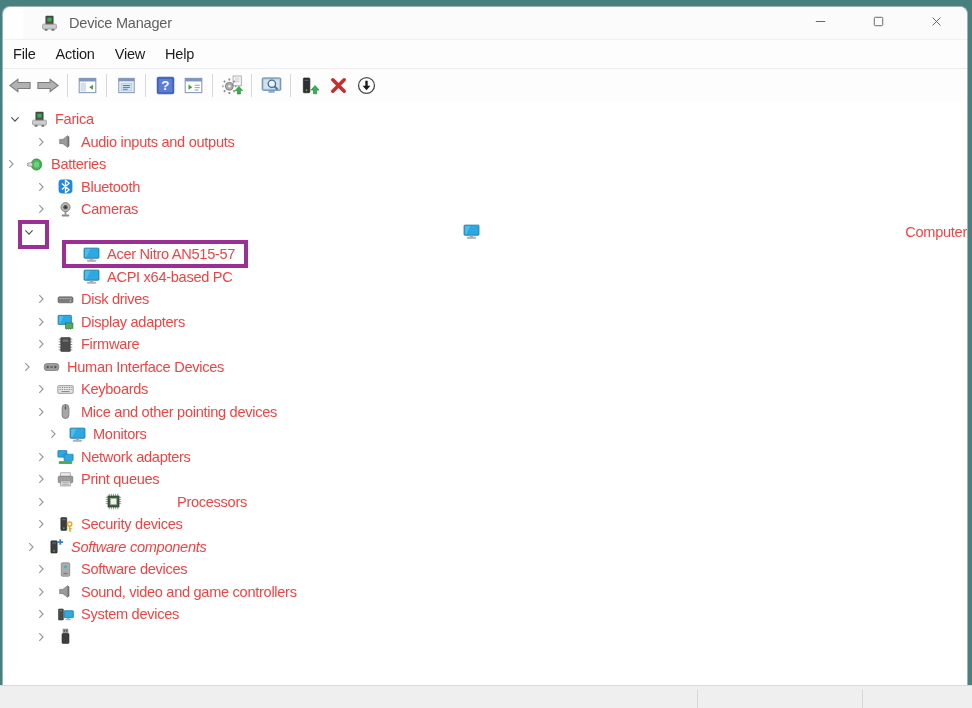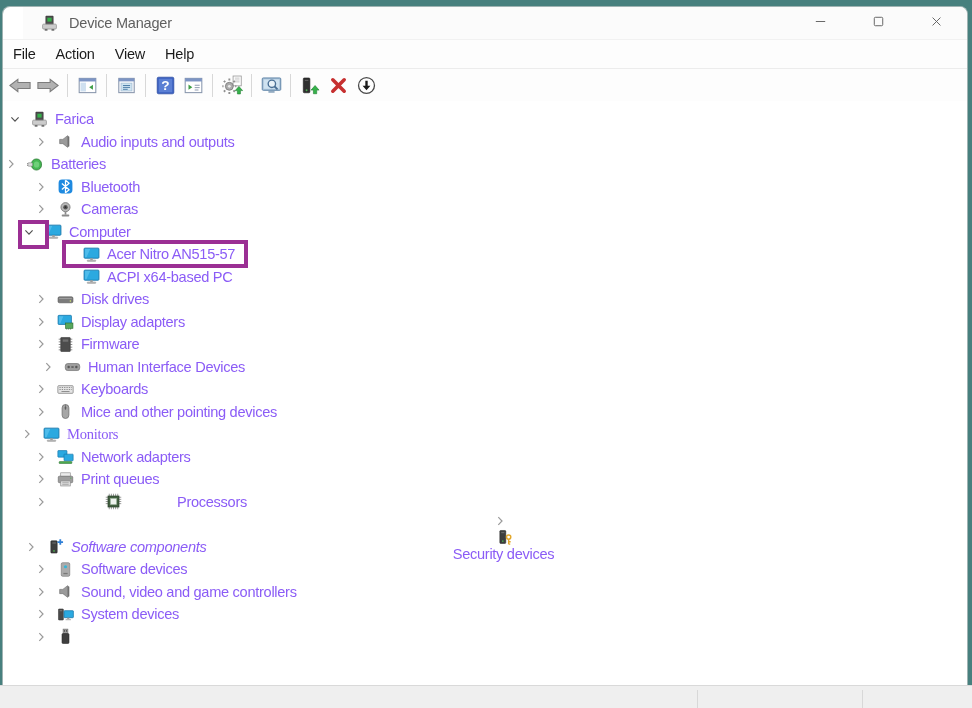--- a/index.html
+++ b/index.html
@@ -61,21 +61,21 @@
   .tree-row {
     display:flex; align-items:center; height:22.5px; white-space:nowrap;
   }
   .tree-chevron {
     width:16px; height:16px; flex:none; display:flex;
     align-items:center; justify-content:center;
   }
   .tree-icon { width:17px; height:17px; flex:none; margin-left:8px; }
   .tree-icon svg { width:17px; height:17px; display:block; }
   .tree-label {
-    margin-left:7px; font-size:14.6px; color:#8b5cf6; letter-spacing:-0.3px;
+    margin-left:7px; font-size:14.6px; color:#ef4444; letter-spacing:-0.3px;
   }
   
   .anno-box { position:absolute; box-sizing:border-box; border:4px solid #9b2f94; z-index:5; pointer-events:none; }
   .anno-chevron { left:15px; top:213px; width:31px; height:29px; }
   .anno-item    { left:59px; top:233px; width:186px; height:28px; }
   
   .bottom-bar {
     position:absolute; left:0; top:685px; width:972px; height:23px;
     background:#efefef; border-top:1px solid #d9d9d9; box-sizing:border-box;
   }
@@ -306,21 +306,21 @@
           <svg viewBox="0 0 16 16">
             <circle cx="8" cy="5.8" r="4.3" fill="#b7b7b7" stroke="#6f6f6f" stroke-width="0.7"></circle>
             <circle cx="8" cy="5.8" r="2.1" fill="#555555"></circle>
             <circle cx="8" cy="5.8" r="0.8" fill="#2b2b2b"></circle>
             <rect x="7.2" y="10" width="1.6" height="2.8" fill="#8a8a8a"></rect>
             <rect x="4.4" y="12.8" width="7.2" height="1.7" rx="0.85" fill="#8a8a8a"></rect>
           </svg>
         </span>
         <span class="tree-label">Cameras</span>
       </div>
-      <div class="tree-row" style="padding-left: 18px;">
+      <div class="tree-row" style="padding-left: 18px; justify-content: space-between;">
         <span class="tree-chevron">
           <svg viewBox="0 0 16 16" width="16" height="16">
             <path d="M4.4 6.4 L8 10.1 L11.6 6.4" stroke="#555555" stroke-width="1.2" fill="none"></path>
           </svg>
         </span>
         <span class="tree-icon">
           <svg viewBox="0 0 16 16">
             <rect x="1" y="2" width="14" height="9.5" rx="0.8" fill="#2ba9e0" stroke="#1574a8" stroke-width="0.8"></rect>
             <path d="M2 2.8 L6.8 2.8 L3.2 10.7 L2 10.7 Z" fill="#5cc3ef" opacity="0.75"></path>
             <rect x="6.8" y="11.5" width="2.4" height="1.6" fill="#9c9c9c"></rect>
@@ -392,21 +392,21 @@
         </span>
         <span class="tree-icon">
           <svg viewBox="0 0 16 16">
             <path d="M3.5 3 H1.6 M3.5 5.5 H1.6 M3.5 8 H1.6 M3.5 10.5 H1.6 M3.5 13 H1.6 M12.5 3 H14.4 M12.5 5.5 H14.4 M12.5 8 H14.4 M12.5 10.5 H14.4 M12.5 13 H14.4" stroke="#8a8a8a" stroke-width="0.9"></path>
             <rect x="3.5" y="1.4" width="9" height="13.2" rx="0.6" fill="#4c4c4c" stroke="#303030" stroke-width="0.5"></rect>
             <rect x="5.4" y="3.2" width="5.2" height="2.2" fill="#707070"></rect>
           </svg>
         </span>
         <span class="tree-label">Firmware</span>
       </div>
-      <div class="tree-row" style="padding-left: 16px; margin-left: 21px;">
+      <div class="tree-row" style="padding-left: 16px;">
         <span class="tree-chevron">
           <svg viewBox="0 0 16 16" width="16" height="16">
             <path d="M6.3 4.2 L10 8 L6.3 11.8" stroke="#9a9a9a" stroke-width="1.2" fill="none"></path>
           </svg>
         </span>
         <span class="tree-icon">
           <svg viewBox="0 0 16 16">
             <rect x="1.2" y="5.2" width="13.6" height="6.6" rx="2.4" fill="#9d9d9d" stroke="#6a6a6a" stroke-width="0.6"></rect>
             <circle cx="4.4" cy="8.5" r="1.15" fill="#575757"></circle>
             <circle cx="11.6" cy="8.5" r="1.15" fill="#575757"></circle>
@@ -437,21 +437,21 @@
         </span>
         <span class="tree-icon">
           <svg viewBox="0 0 16 16">
             <rect x="4.8" y="1.4" width="6.4" height="13.2" rx="3.2" fill="#a6a6a6" stroke="#6c6c6c" stroke-width="0.7"></rect>
             <path d="M8 1.4 V6.2" stroke="#6c6c6c" stroke-width="0.7"></path>
             <rect x="7.3" y="3.3" width="1.4" height="2.8" rx="0.7" fill="#5d5d5d"></rect>
           </svg>
         </span>
         <span class="tree-label">Mice and other pointing devices</span>
       </div>
-      <div class="tree-row" style="padding-left: 16px; font-family: Liberation Serif, serif;">
+      <div class="tree-row" style="padding-left: 42px;">
         <span class="tree-chevron">
           <svg viewBox="0 0 16 16" width="16" height="16">
             <path d="M6.3 4.2 L10 8 L6.3 11.8" stroke="#9a9a9a" stroke-width="1.2" fill="none"></path>
           </svg>
         </span>
         <span class="tree-icon">
           <svg viewBox="0 0 16 16">
             <rect x="1" y="2" width="14" height="9.5" rx="0.8" fill="#2ba9e0" stroke="#1574a8" stroke-width="0.8"></rect>
             <path d="M2 2.8 L6.8 2.8 L3.2 10.7 L2 10.7 Z" fill="#5cc3ef" opacity="0.75"></path>
             <rect x="6.8" y="11.5" width="2.4" height="1.6" fill="#9c9c9c"></rect>
@@ -500,21 +500,21 @@
         </span>
         <span class="tree-icon">
           <svg viewBox="0 0 16 16">
             <path d="M4 0.7 v2.2 M6 0.7 v2.2 M8 0.7 v2.2 M10 0.7 v2.2 M12 0.7 v2.2 M4 13.1 v2.2 M6 13.1 v2.2 M8 13.1 v2.2 M10 13.1 v2.2 M12 13.1 v2.2 M0.7 4 h2.2 M0.7 6 h2.2 M0.7 8 h2.2 M0.7 10 h2.2 M13.1 4 h2.2 M13.1 6 h2.2 M13.1 8 h2.2 M13.1 10 h2.2" stroke="#8c8c8c" stroke-width="0.8"></path>
             <rect x="2.9" y="2.9" width="10.2" height="10.2" fill="#41603f" stroke="#243d25" stroke-width="0.8"></rect>
             <rect x="5.1" y="5.1" width="5.8" height="5.8" fill="#eef3ee" stroke="#9bb09b" stroke-width="0.5"></rect>
           </svg>
         </span>
         <span class="tree-label">Processors</span>
       </div>
-      <div class="tree-row" style="padding-left: 30px; flex-direction: column;">
+      <div class="tree-row" style="padding-left: 30px;">
         <span class="tree-chevron">
           <svg viewBox="0 0 16 16" width="16" height="16">
             <path d="M6.3 4.2 L10 8 L6.3 11.8" stroke="#9a9a9a" stroke-width="1.2" fill="none"></path>
           </svg>
         </span>
         <span class="tree-icon">
           <svg viewBox="0 0 16 16">
             <rect x="3.6" y="1.4" width="5.6" height="12.2" rx="0.8" fill="#3e3e3e" stroke="#262626" stroke-width="0.5"></rect>
             <rect x="4.9" y="2.9" width="3" height="1" fill="#6d6d6d"></rect>
             <circle cx="6.4" cy="11.4" r="0.8" fill="#4cae4f"></circle>

